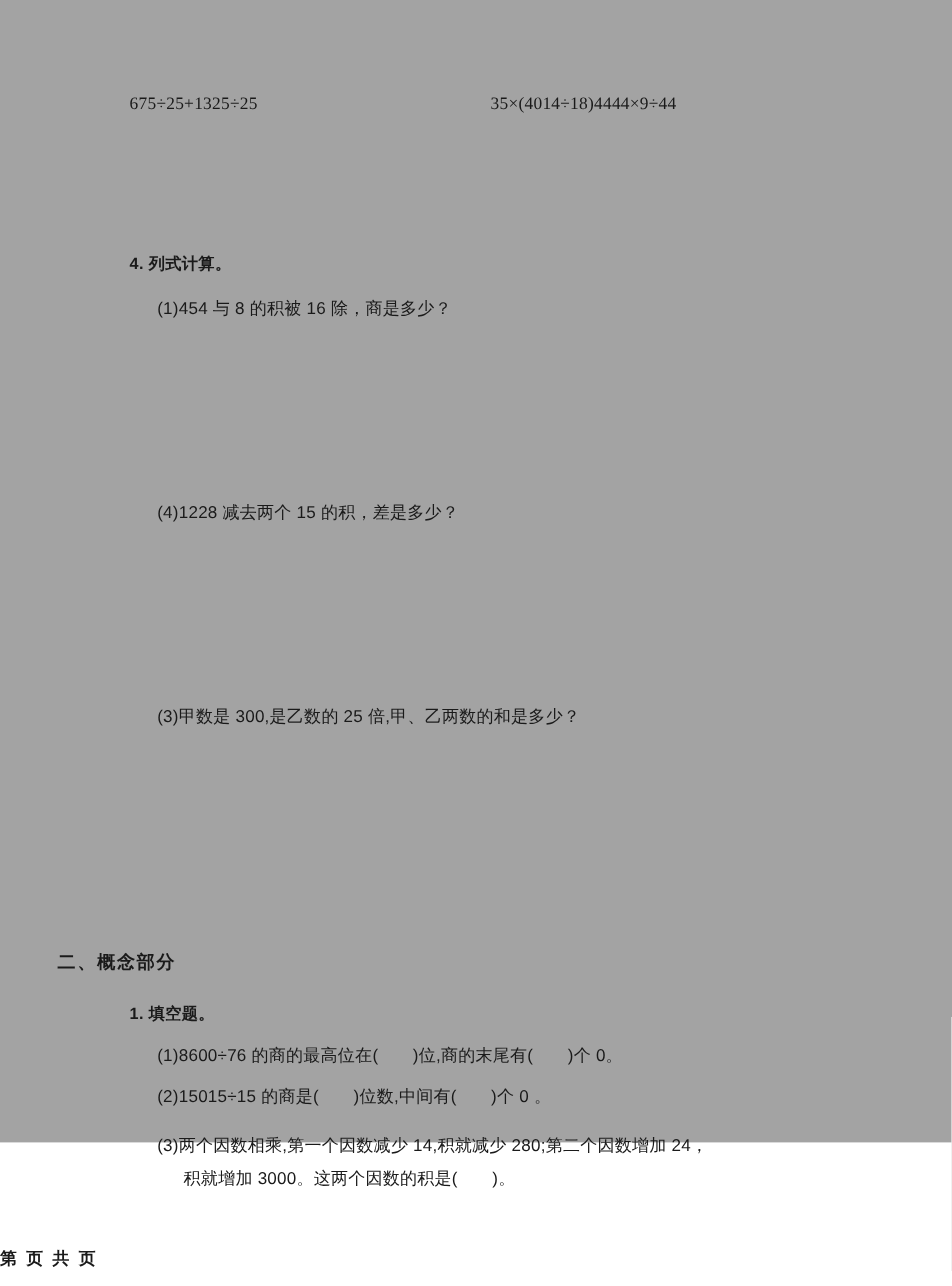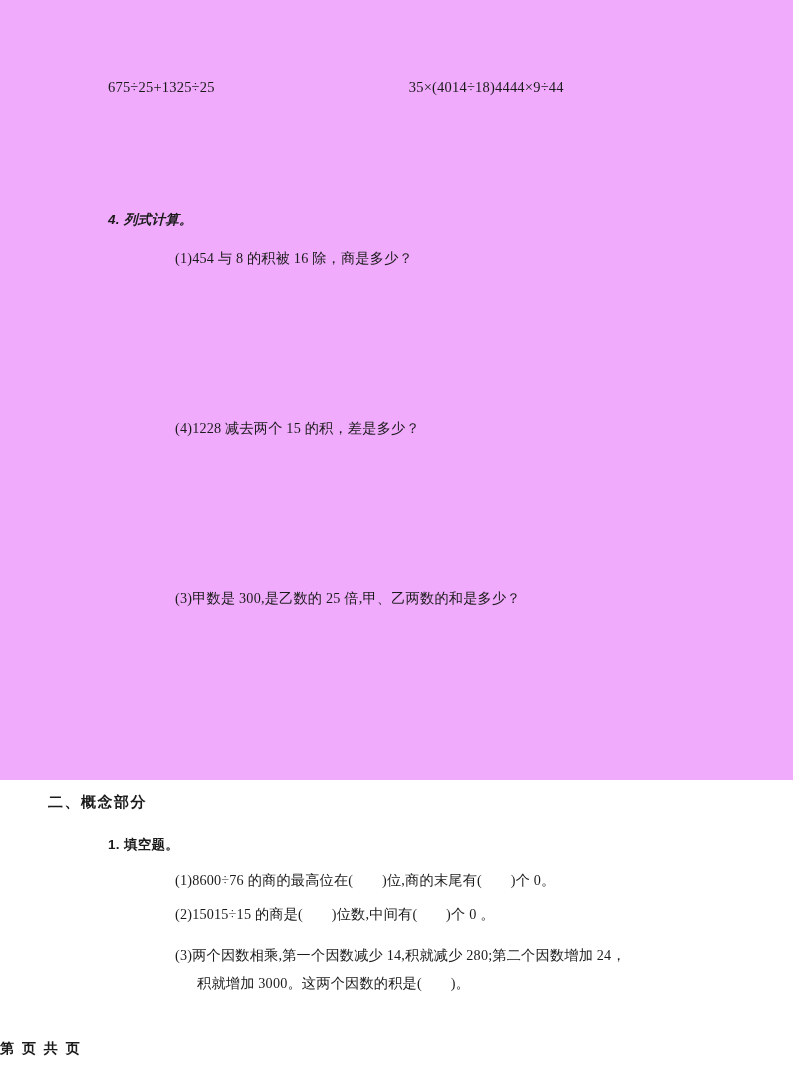--- a/index.html
+++ b/index.html
@@ -12,22 +12,22 @@
     height: 1072px;
     position: relative;
     font-family: "Liberation Serif", serif;
     color: #1a1a1a;
     overflow: hidden;
   }
   .page {
     position: absolute;
     left: 0; top: 0;
     width: 793px;
-    height: 780px;
-    background: #f0abfc;
+    height: 952px;
+    background: #a3a3a3;
   }
 
   
   .expr-row {
     position: absolute;
     left: 108px;
     top: 40px;
     width: 600px;
     display: flex;
     align-items: baseline;
@@ -43,45 +43,44 @@
   .expr-3 { width: 200px; margin-top: 39px; }
 
   
   .q-head {
     position: absolute;
     font-family: "Liberation Sans", sans-serif;
     font-weight: bold;
     font-size: 13.5px;
     letter-spacing: 0.3px;
   }
-  .head-4 { left: 108px; top: 211px; font-style: italic; }
+  .head-4 { left: 108px; top: 211px; }
   .head-fill { left: 108px; top: 836px; }
 
   .part-title {
     position: absolute;
     left: 0;
     width: 793px;
     text-align: left;
     font-family: "Liberation Sans", sans-serif;
     font-weight: bold;
     font-size: 15px;
     letter-spacing: 1.5px;
     top: 793px;
     padding-left: 48px;
   }
 
   
   .item {
     position: absolute;
-    font-family: Liberation Serif, serif;
+    font-family: Liberation Sans, sans-serif;
     font-size: 14.2px;
     letter-spacing: 0.2px;
     line-height: 1.75;
     white-space: nowrap;
-    margin-left: 44px;
   }
   .it-4-1 { left: 131px; top: 246px; }
   .it-4-2 { left: 131px; top: 416px; }
   .it-4-3 { left: 131px; top: 586px; }
 
   .it-f-1 { left: 131px; top: 868px; }
   .it-f-2 { left: 131px; top: 902px; }
   .it-f-3 { left: 131px; top: 942px; white-space: normal; width: 520px; line-height: 1.95; }
   .it-f-3 .cont { display: block; padding-left: 22px; }
 

